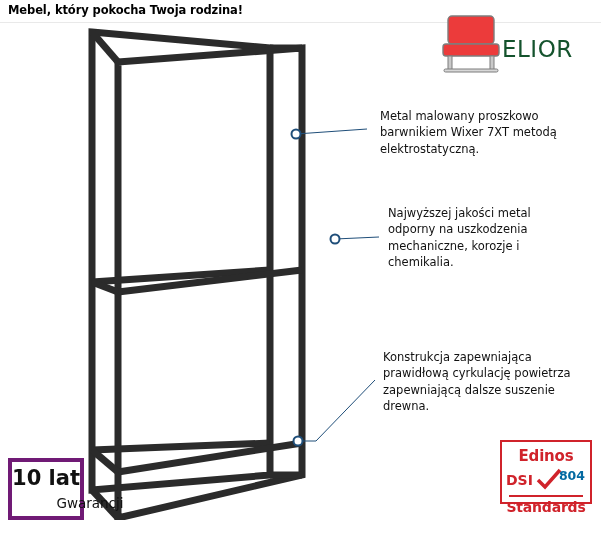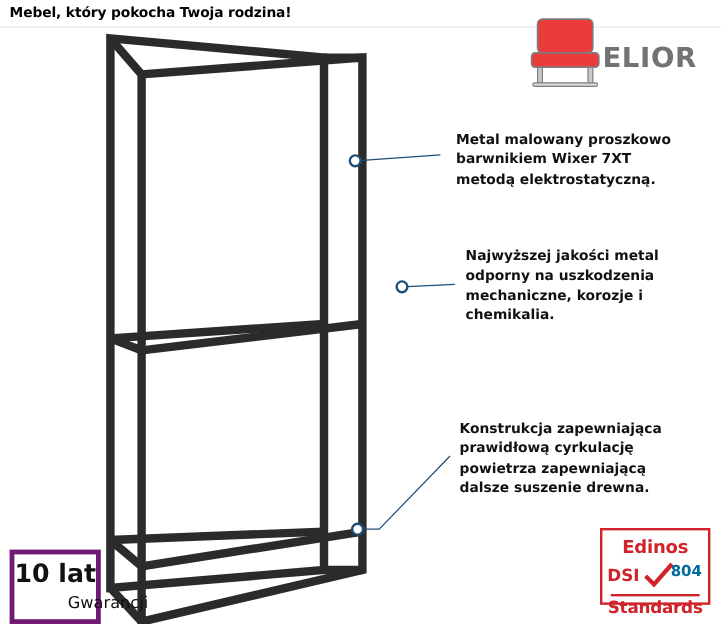--- a/index.html
+++ b/index.html
@@ -52,22 +52,22 @@
     left: 10px;
     top: 0px;
     width: 62px;
     height: 62px;
   }
   .logo-text {
     position: absolute;
     left: 72px;
     top: 24px;
     font-size: 23px;
-    font-weight: bold;
-    color: #737373;
+    font-weight: normal;
+    color: #14532d;
     letter-spacing: 0.5px;
   }
   
   .product-area {
     position: absolute;
     left: 40px;
     top: 20px;
     width: 330px;
     height: 500px;
   }
@@ -76,21 +76,20 @@
     left: 0;
     top: 0;
   }
   
   .callout {
     position: absolute;
     font-size: 11.5px;
     line-height: 1.42;
     color: #111111;
     width: 192px;
-    font-weight: bold;
   }
   .callout-1 { left: 380px; top: 108px; }
   .callout-2 { left: 388px; top: 205px; }
   .callout-3 { left: 383px; top: 349px; }
   .leader-svg {
     position: absolute;
     left: 0;
     top: 0;
     pointer-events: none;
   }

